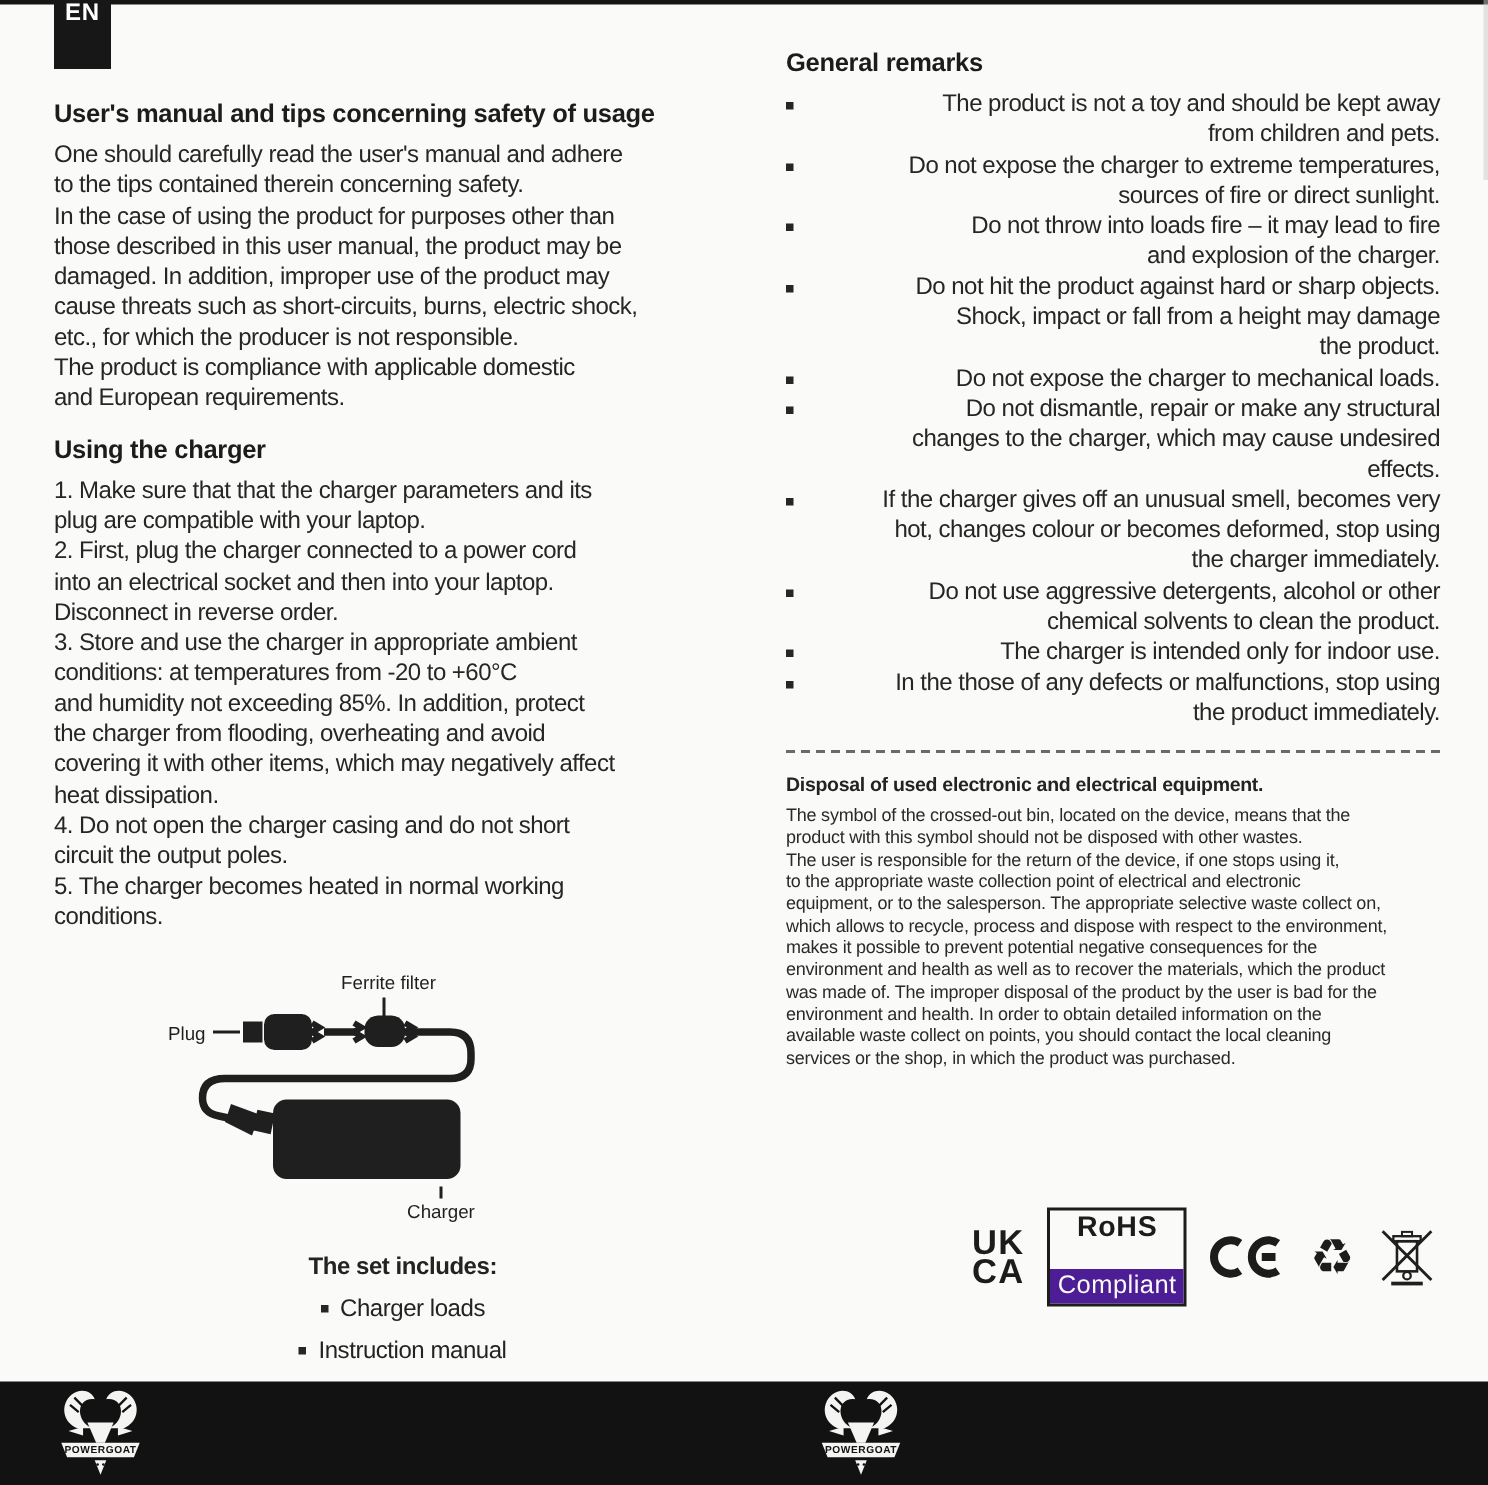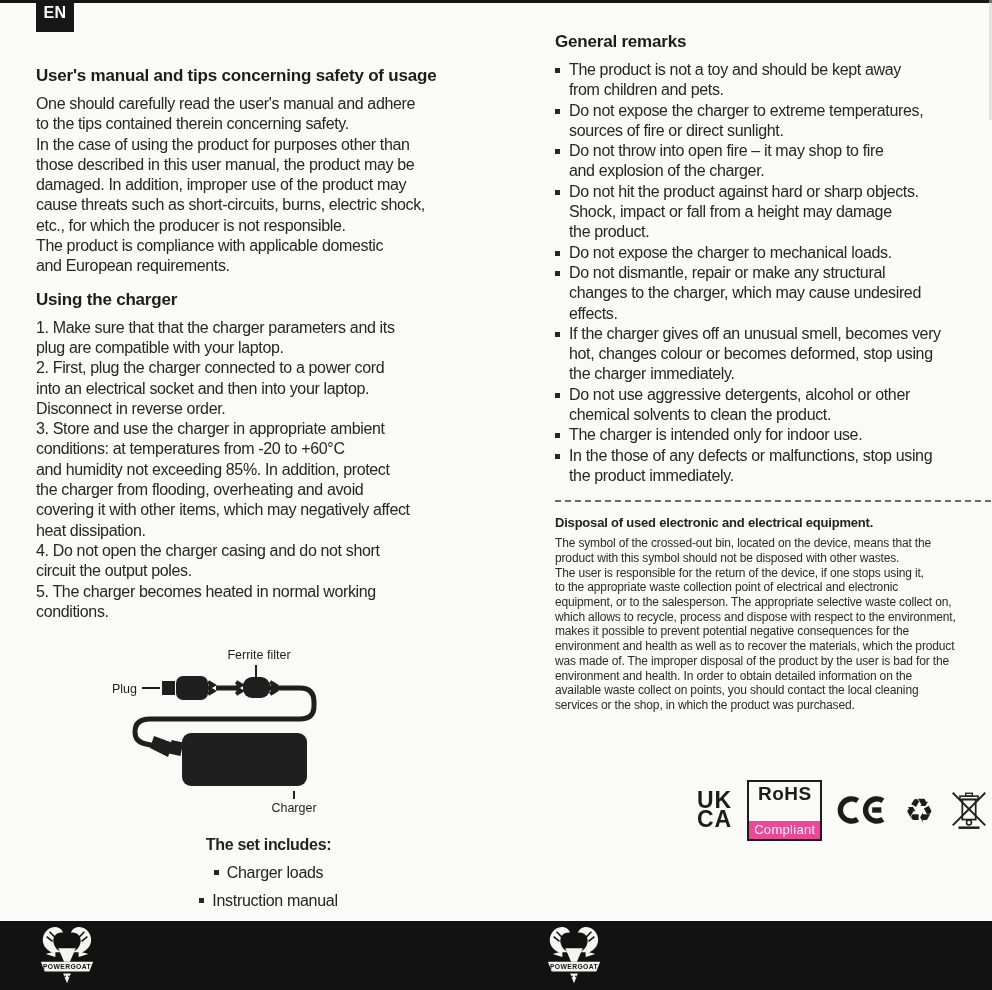--- a/index.html
+++ b/index.html
@@ -9,70 +9,70 @@
     font-family:"Liberation Sans","DejaVu Sans",sans-serif;
     color:#232323;
   }
   .page{
     position:absolute;inset:0;background:#fafaf8;
   }
   .top-strip{position:absolute;top:0;left:0;width:992px;height:3px;background:#151515;}
   .edge-right{position:absolute;top:0;right:0;width:3px;height:120px;background:#c9c9c6;opacity:.5;}
 
   .en-badge{
-    position:absolute;left:36px;top:0;width:38px;height:32px;background:#171717;
-    display:flex;align-items:center;justify-content:center;
+    position:absolute;left:36px;top:0;width:38px;height:46px;background:#171717;
+    display:flex;align-items:flex-start;justify-content:center;
   }
   .en-badge span{color:#fff;font-weight:bold;font-size:16px;letter-spacing:.5px;padding-bottom:7px;}
 
   
   .col-left{position:absolute;left:36px;top:58px;width:465px;}
-  .col-right{position:absolute;left:555px;top:32px;width:436px;}
+  .col-right{position:absolute;left:524px;top:32px;width:436px;}
 
   h2{
     font-size:17px;font-weight:bold;color:#1c1c1c;margin:0;letter-spacing:-0.2px;
   }
   .body-text{
     font-size:16px;line-height:20.3px;letter-spacing:-0.35px;
     white-space:pre-line;margin:0;color:#262626;
   }
 
   .col-left .safety-title{margin-top:8px;}
   .col-left .safety-body{margin-top:8px;}
   .col-left .using-title{margin-top:13px;}
   .col-left .using-body{margin-top:8px;}
   .col-left .desc-title{margin-top:12px;}
 
   
-  .remarks-list{list-style:none;margin:8px 0 0 0;padding:0;}
+  .remarks-list{list-style:none;margin:8px 0 0 0;padding:0;text-align:right;}
   .remarks-list li{display:flex;gap:9px;margin:0;}
   .remarks-list .marker{
     flex:0 0 auto;width:5px;height:5px;background:#262626;margin-top:8px;
   }
   .remarks-list .li-text{flex:1;}
 
   .dashed-divider{
     margin-top:14px;border:none;border-top:2px dashed #6a6a6a;height:0;width:100%;
   }
 
   .disposal-title{font-size:13px;font-weight:bold;margin-top:13px;letter-spacing:-0.2px;}
   .disposal-body{
     font-size:12px;line-height:14.7px;letter-spacing:-0.15px;margin-top:6px;
     white-space:pre-line;color:#2a2a2a;
   }
 
   
   .marks-row{
     display:flex;align-items:center;justify-content:flex-end;
-    gap:15px;margin-top:67px;padding-right:2px;
+    gap:15px;margin-top:92px;padding-right:2px;
   }
   .ukca{font-weight:bold;font-size:23px;line-height:19px;letter-spacing:1px;color:#1c1c1c;}
   .rohs{border:2.5px solid #1c1c1c;text-align:center;background:#fafaf8;}
   .rohs .rohs-top{font-weight:bold;font-size:19px;padding:1px 6px 16px 6px;color:#1c1c1c;letter-spacing:.5px;}
-  .rohs .rohs-bottom{background:#ec4899;color:#fafaf8;font-size:13px;padding:1px 5px 2px 5px;letter-spacing:.3px;}
+  .rohs .rohs-bottom{background:#4c1d95;color:#fafaf8;font-size:17px;padding:1px 5px 2px 5px;letter-spacing:.3px;}
   .recycle-glyph{font-family:"DejaVu Sans",sans-serif;font-size:33px;color:#1c1c1c;line-height:1;}
 
   
   .diagram{position:relative;width:336px;height:188px;margin:14px 0 0 60px;}
   .diagram svg{position:absolute;inset:0;}
   .diagram text{font-family:"Liberation Sans","DejaVu Sans",sans-serif;font-size:12.5px;fill:#1f1f1f;}
 
   .set-includes{
     display:flex;align-items:center;gap:10px;margin-top:12px;
     font-size:16px;letter-spacing:-0.3px;flex-direction:column;
@@ -182,21 +182,21 @@
           <span class="li-text body-text">The product is not a toy and should be kept away
 from children and pets.</span>
         </li>
       <li>
           <span class="marker"></span>
           <span class="li-text body-text">Do not expose the charger to extreme temperatures,
 sources of fire or direct sunlight.</span>
         </li>
       <li>
           <span class="marker"></span>
-          <span class="li-text body-text">Do not throw into open fire – it may shop to fire
+          <span class="li-text body-text">Do not throw into loads fire – it may lead to fire
 and explosion of the charger.</span>
         </li>
       <li>
           <span class="marker"></span>
           <span class="li-text body-text">Do not hit the product against hard or sharp objects.
 Shock, impact or fall from a height may damage
 the product.</span>
         </li>
       <li>
           <span class="marker"></span>

